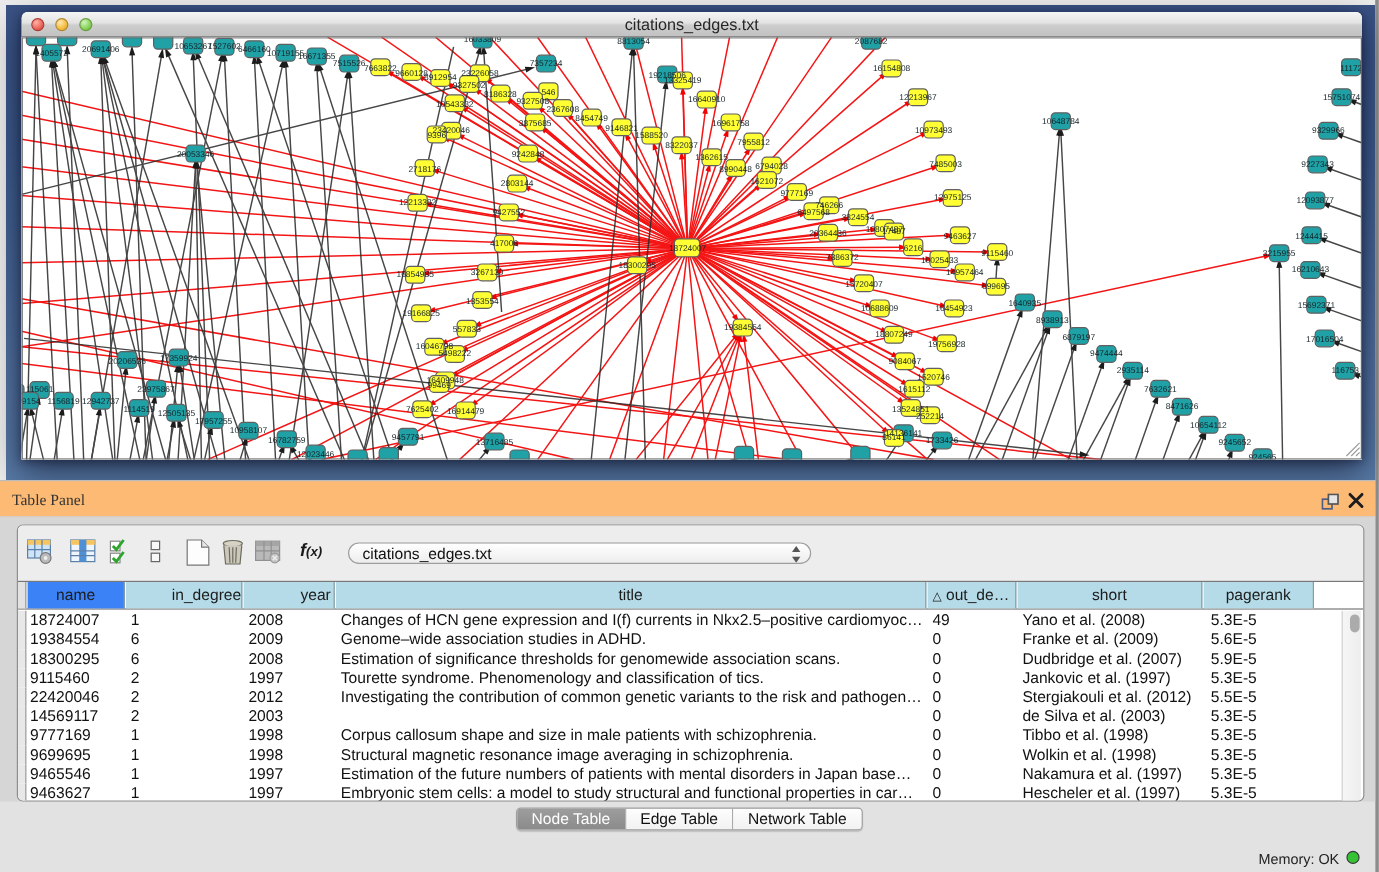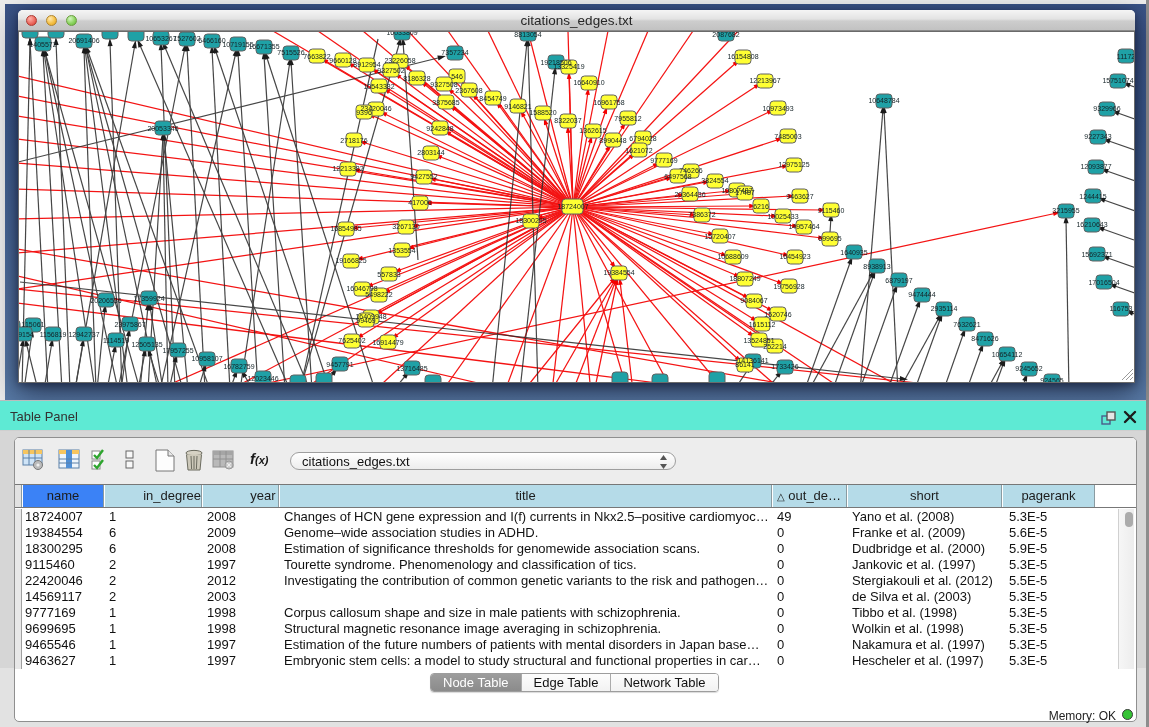--- a/index.html
+++ b/index.html
@@ -4,23 +4,23 @@
 html,body { width:1149px; height:727px; overflow:hidden; font-family:"Liberation Sans", sans-serif; background:#e3e3e3; }
 #desk { position:absolute; left:0; top:0; width:1146px; height:400px; background:linear-gradient(180deg,#ececec 0,#ececec 4px, #3a5285 4px,#3c5a8c 30%,#50709f 75%,#587aa6 100%); }
 #desk::before { content:""; position:absolute; left:0; top:4px; width:5px; height:396px; background:#ececec; }
 #rstrip { position:absolute; left:1146px; top:0; width:3px; height:727px; background:#8d8d8d; }
 #win { position:absolute; left:18px; top:10px; width:1117px; height:373px; border-radius:5px 5px 0 0; box-shadow:0 10px 28px rgba(0,0,20,.55), 0 2px 8px rgba(0,0,20,.4); background:#fff; }
 #titlebar { position:absolute; left:0; top:0; width:100%; height:21px; border-radius:5px 5px 0 0; background:linear-gradient(180deg,#f5f5f5 0,#e3e3e3 45%,#cdcdcd 55%,#c2c2c2 100%); border-bottom:1px solid #8a8a8a; }
 #titlebar .tl { position:absolute; top:4.5px; width:11px; height:11px; border-radius:50%; }
 #title { position:absolute; top:3px; width:100%; text-align:center; font-size:13.5px; color:#262626; }
 #tpanel { position:absolute; left:0; top:400px; width:1146px; height:327px; background:#e2e2e2; }
 #tpmid { position:absolute; left:0; top:31px; width:1146px; height:237px; background:#d6d6d6; }
-#tpbar { position:absolute; left:0; top:0; width:100%; height:31px; background:#5eead4; border-top:1px solid #bcbcbc; border-bottom:1px solid #cfcfcf; }
+#tpbar { position:absolute; left:0; top:0; width:100%; height:31px; background:#fdba74; border-top:1px solid #bcbcbc; border-bottom:1px solid #cfcfcf;font-family:Liberation Serif, serif; }
 #tpbar .lbl { position:absolute; left:10px; top:8px; font-size:13px; color:#333; }
-#whitepanel { position:absolute; left:14px; top:37px; width:1123px; height:285px; background:#fff; border:1px solid #8f8f8f; border-radius:5px; overflow:hidden; }
+#whitepanel { position:absolute; left:14px; top:37px; width:1123px; height:231px; background:#fff; border:1px solid #8f8f8f; border-radius:5px; overflow:hidden; }
 #toolbar { position:absolute; left:0; top:0; width:100%; height:46px; background:#ededed; }
 #thead { position:absolute; left:0; top:46px; width:100%; height:24px; border-top:1px solid #777; border-bottom:1px solid #777; font-size:13px; color:#1c1c1c; }
 #thead div { position:absolute; top:0; height:22px; line-height:22px; text-align:center; background:#b5dbe8; border-right:1px solid #8a9ba1; }
 #tbody { position:absolute; left:0; top:71px; width:1117px; height:160px; font-size:13px; color:#111; }
 .trow { position:relative; height:16px; line-height:16px; white-space:nowrap; }
 .trow div { position:absolute; top:0; height:16px; overflow:hidden; }
 .c-gut { left:0; width:7px; background:#e8e8e8; border-right:1px solid #9f9f9f; }
 .c-name { left:10px; width:80px; }
 .c-deg { left:94px; width:90px; }
 .c-year { left:192px; width:80px; }
@@ -817,21 +817,21 @@
           <div class="c-short">Franke et al. (2009)</div>
           <div class="c-pr">5.6E-5</div>
         </div>
 <div class="trow">
           <div class="c-gut"></div>
           <div class="c-name">18300295</div>
           <div class="c-deg">6</div>
           <div class="c-year">2008</div>
           <div class="c-title">Estimation of significance thresholds for genomewide association scans.</div>
           <div class="c-out">0</div>
-          <div class="c-short">Dudbridge et al. (2000)</div>
+          <div class="c-short">Dudbridge et al. (2007)</div>
           <div class="c-pr">5.9E-5</div>
         </div>
 <div class="trow">
           <div class="c-gut"></div>
           <div class="c-name">9115460</div>
           <div class="c-deg">2</div>
           <div class="c-year">1997</div>
           <div class="c-title">Tourette syndrome. Phenomenology and classification of tics.</div>
           <div class="c-out">0</div>
           <div class="c-short">Jankovic et al. (1997)</div>

